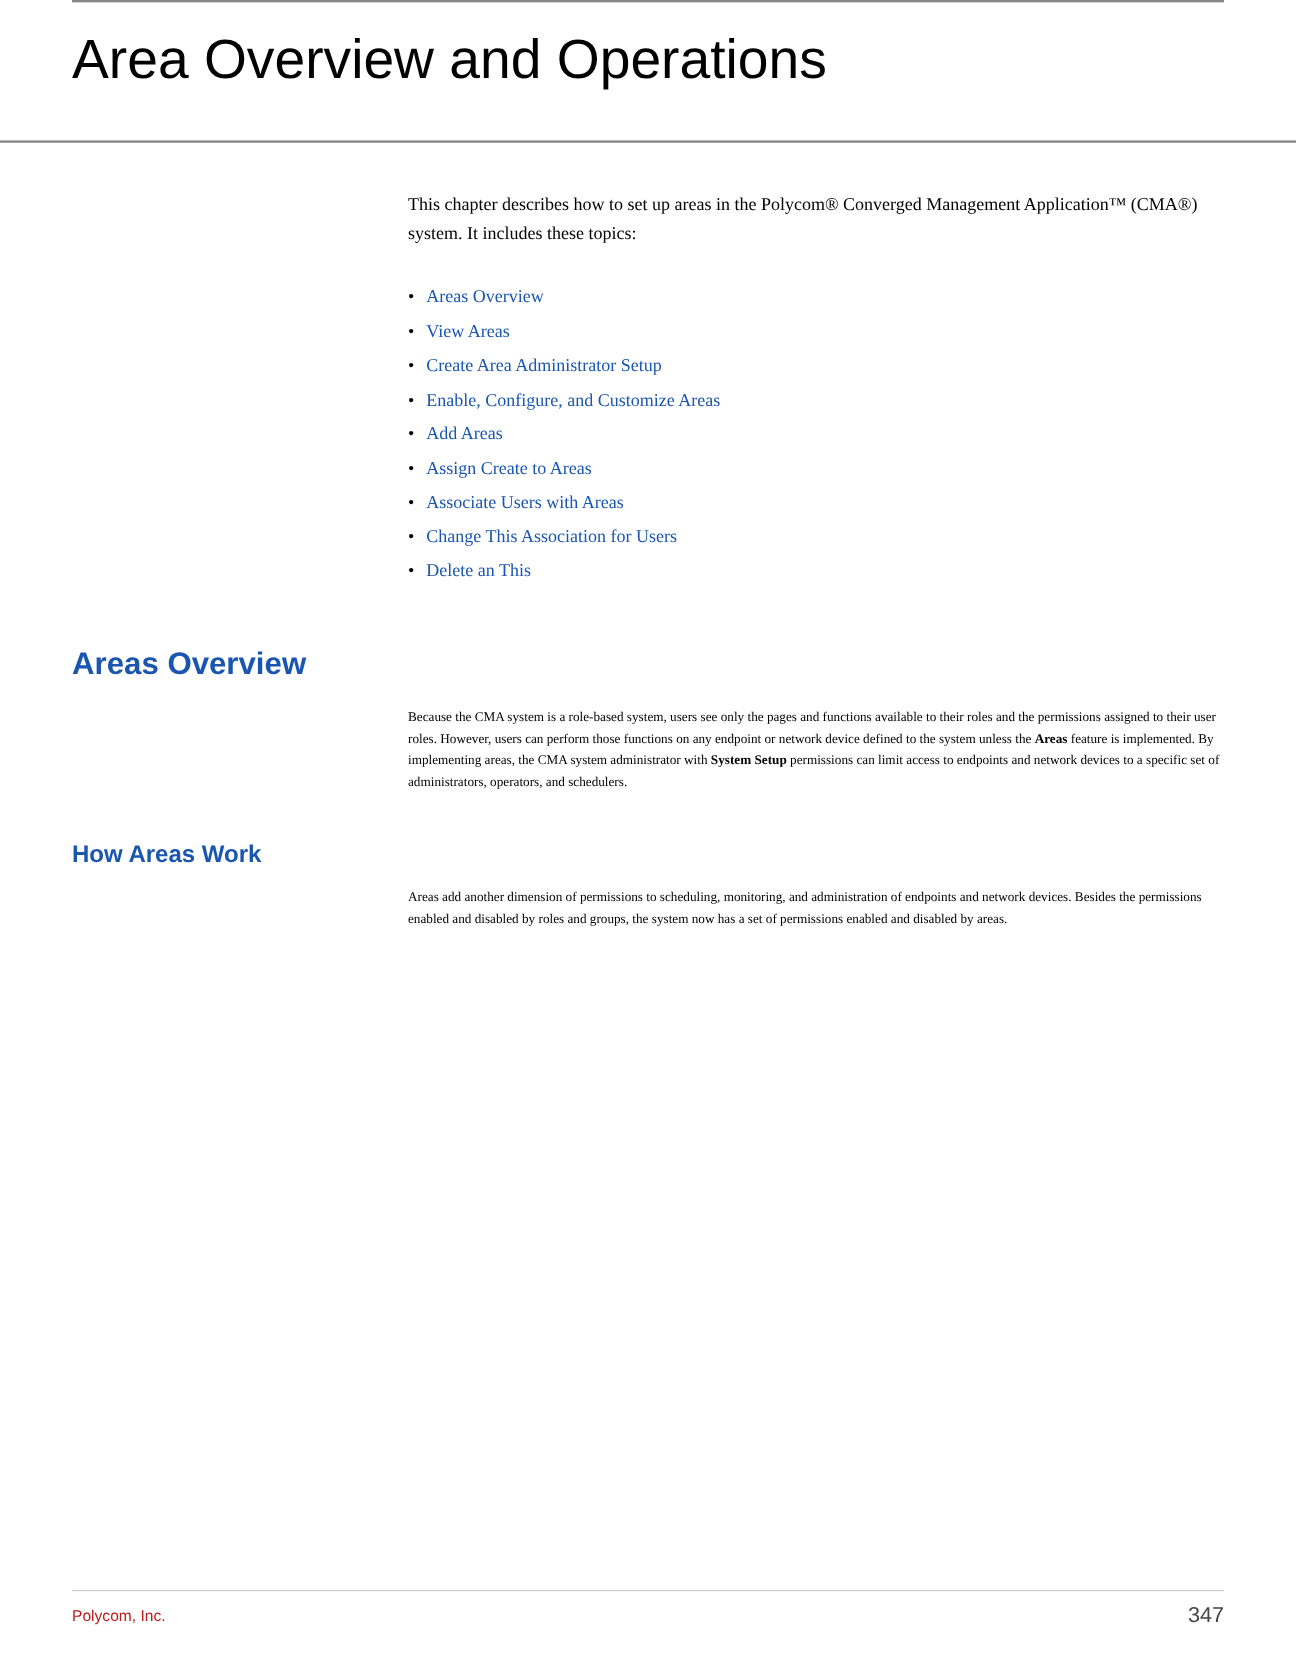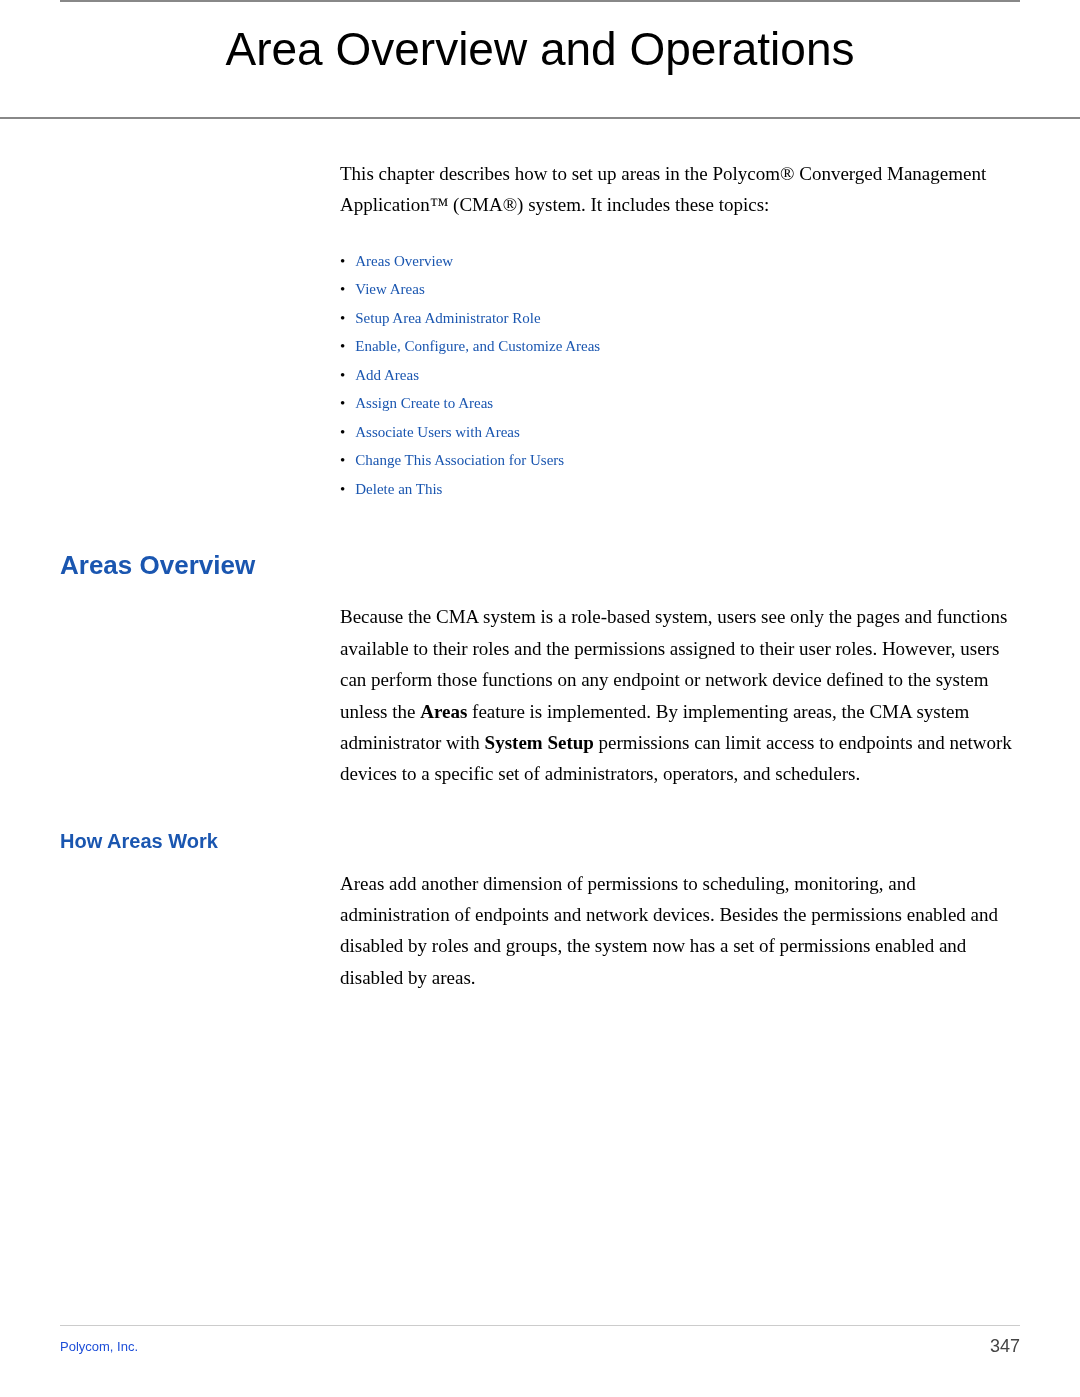--- a/index.html
+++ b/index.html
@@ -47,21 +47,20 @@
       border: none;
       border-top: 2px solid #888888;
       margin: 0 60px 0 60px;
     }
 
     
     .chapter-title-section {
       padding: 20px 60px 40px 60px;
       border-bottom: 2px solid #888888;
       margin-bottom: 40px;
-      text-align: center;
     }
 
     .chapter-title {
       font-family: Arial, Helvetica, sans-serif;
       font-size: 46px;
       font-weight: normal;
       color: #000000;
       line-height: 1.2;
     }
 
@@ -70,21 +69,21 @@
       padding: 0 60px;
     }
 
     
     .intro-section {
       margin-left: 280px;
       margin-bottom: 30px;
     }
 
     .intro-text {
-      font-size: 19px;
+      font-size: 15px;
       line-height: 1.6;
       color: #000000;
     }
 
     
     .toc-list {
       margin-left: 280px;
       margin-bottom: 50px;
       list-style: none;
       padding: 0;
@@ -132,21 +131,21 @@
       margin-left: 280px;
       margin-bottom: 30px;
     }
 
     .section-heading-container {
       margin-left: 0px;
       margin-bottom: 15px;
     }
 
     .body-text {
-      font-size: 19px;
+      font-size: 11px;
       line-height: 1.65;
       color: #000000;
     }
 
     .body-text strong {
       font-weight: bold;
     }
 
     
     .areas-overview-section {
@@ -166,21 +165,21 @@
       right: 60px;
       display: flex;
       justify-content: space-between;
       align-items: center;
       border-top: 1px solid #cccccc;
       padding-top: 10px;
     }
 
     .footer-company {
       font-size: 13px;
-      color: #1d4ed8;
+      color: #b91c1c;
       font-family: Arial, Helvetica, sans-serif;
     }
 
     .footer-page-number {
       font-size: 18px;
       color: #444444;
       font-family: Arial, Helvetica, sans-serif;
     }
   </style>
 </head>
@@ -205,21 +204,21 @@
       <li>
         <span class="bullet">•</span>
         <a href="#areas-overview">Areas Overview</a>
       </li>
       <li>
         <span class="bullet">•</span>
         <a href="#view-areas">View Areas</a>
       </li>
       <li>
         <span class="bullet">•</span>
-        <a href="#create-area-admin-role">Setup Area Administrator Role</a>
+        <a href="#create-area-admin-role">Create Area Administrator Setup</a>
       </li>
       <li>
         <span class="bullet">•</span>
         <a href="#enable-configure">Enable, Configure, and Customize Areas</a>
       </li>
       <li>
         <span class="bullet">•</span>
         <a href="#add-areas">Add Areas</a>
       </li>
       <li>

